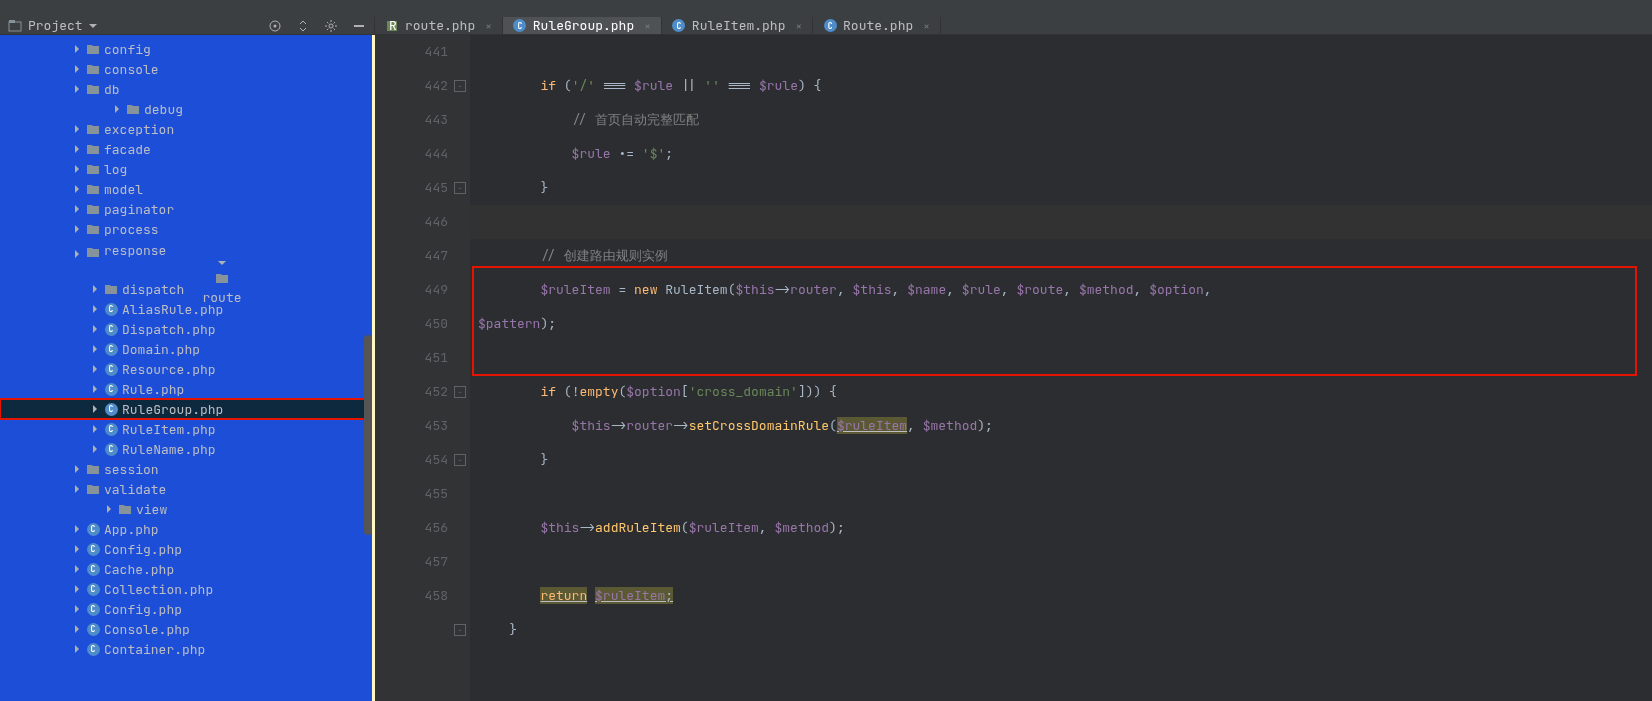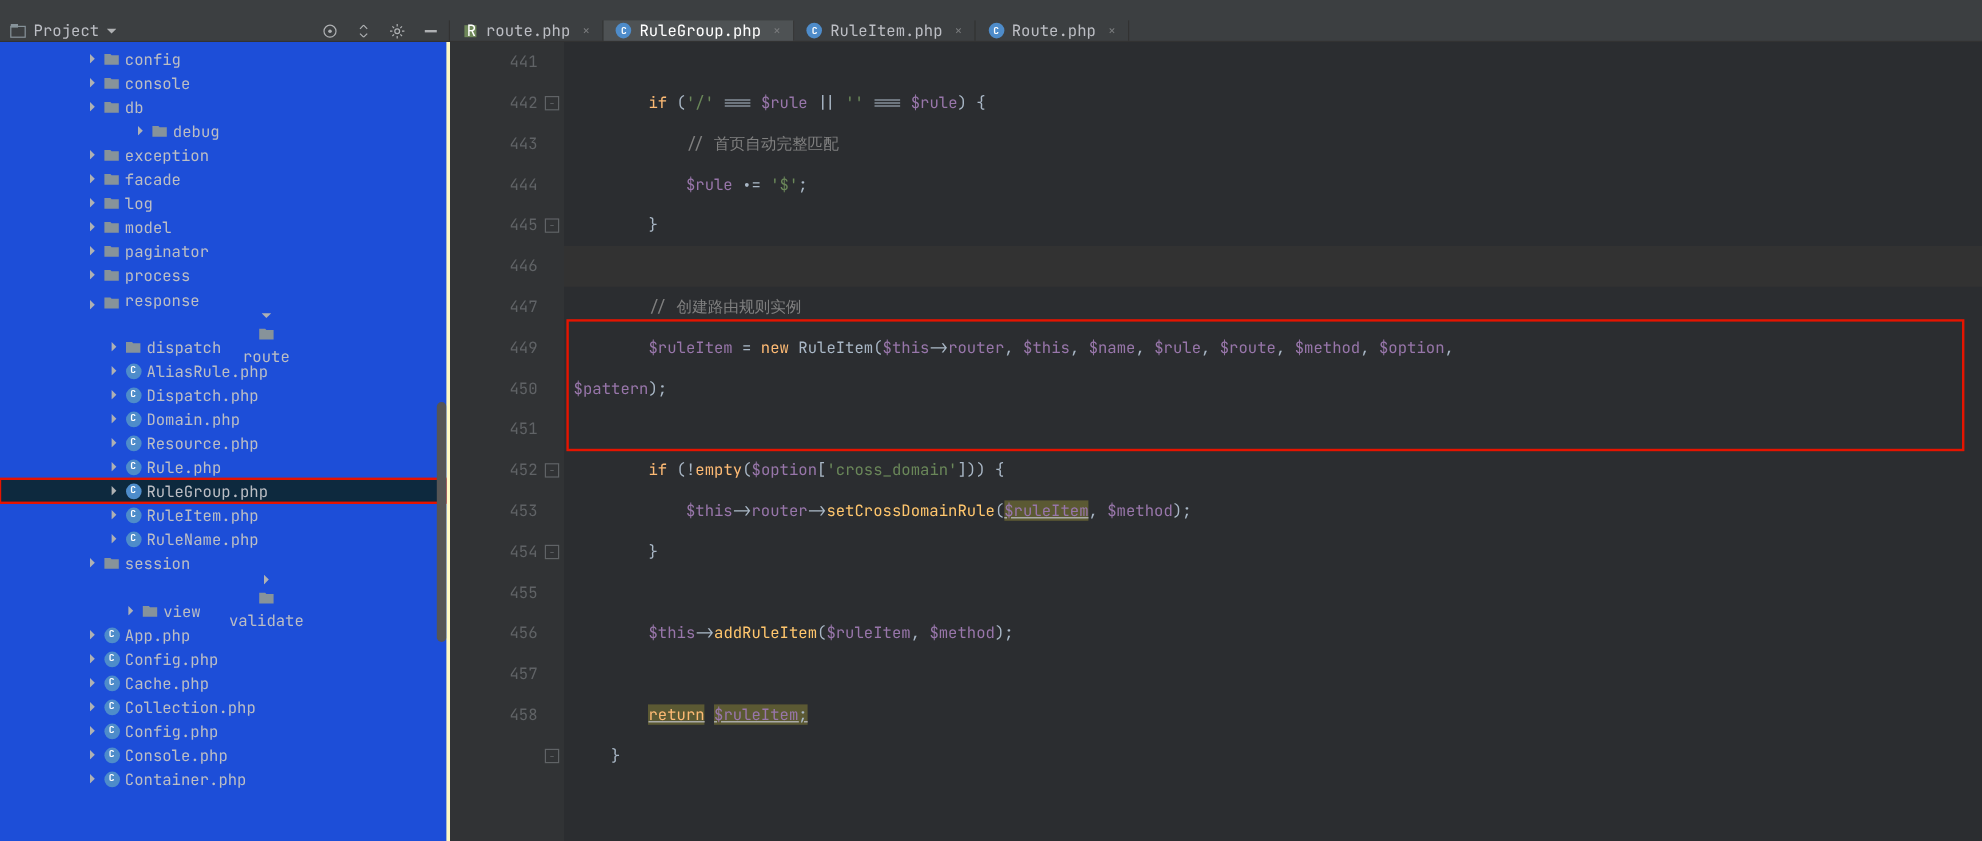--- a/index.html
+++ b/index.html
@@ -391,21 +391,21 @@
               <path d="M2 0 L6 4 L2 8" fill="#afb1b3"></path>
             </svg>
           </span>
           <span class="folder-icon">
             <svg width="14" height="14" viewBox="0 0 14 14">
               <path d="M1 3 h5 l1 1 h6 v8 h-12 z" fill="#87939a"></path>
             </svg>
           </span>
           <span>session</span>
         </div>
-        <div class="tree-row" style="padding-left: 72px; flex-direction: column;">
+        <div class="tree-row" style="padding-left: 72px;">
           <span class="arrow">
             <svg viewBox="0 0 8 8">
               <path d="M2 0 L6 4 L2 8" fill="#afb1b3"></path>
             </svg>
           </span>
           <span class="folder-icon">
             <svg width="14" height="14" viewBox="0 0 14 14">
               <path d="M1 3 h5 l1 1 h6 v8 h-12 z" fill="#87939a"></path>
             </svg>
           </span>

